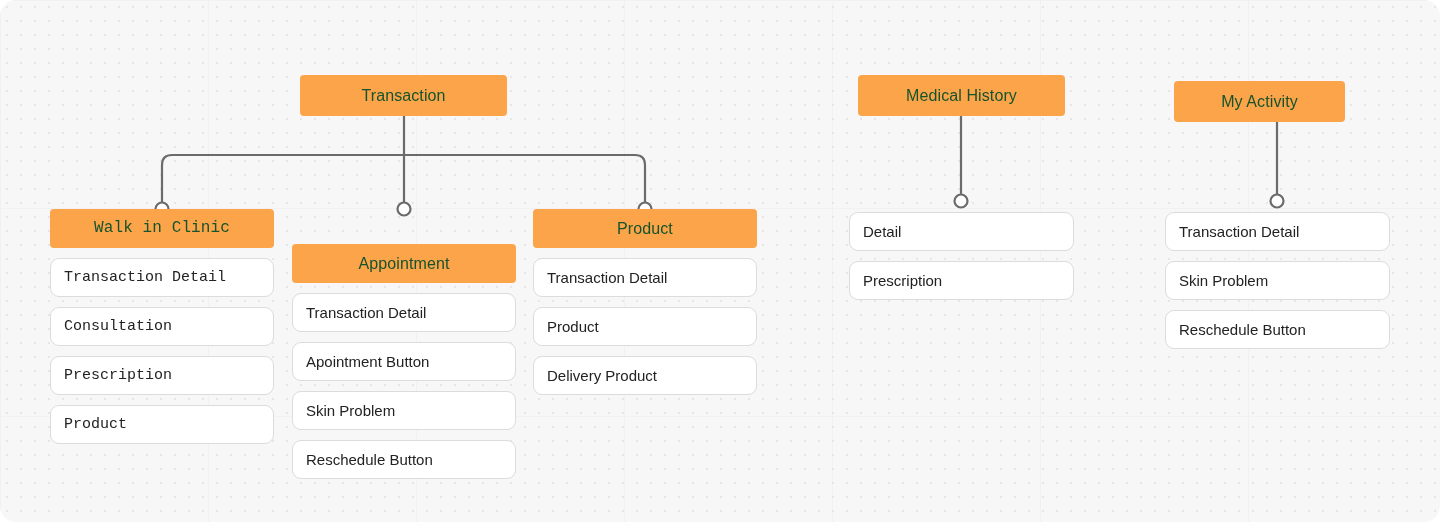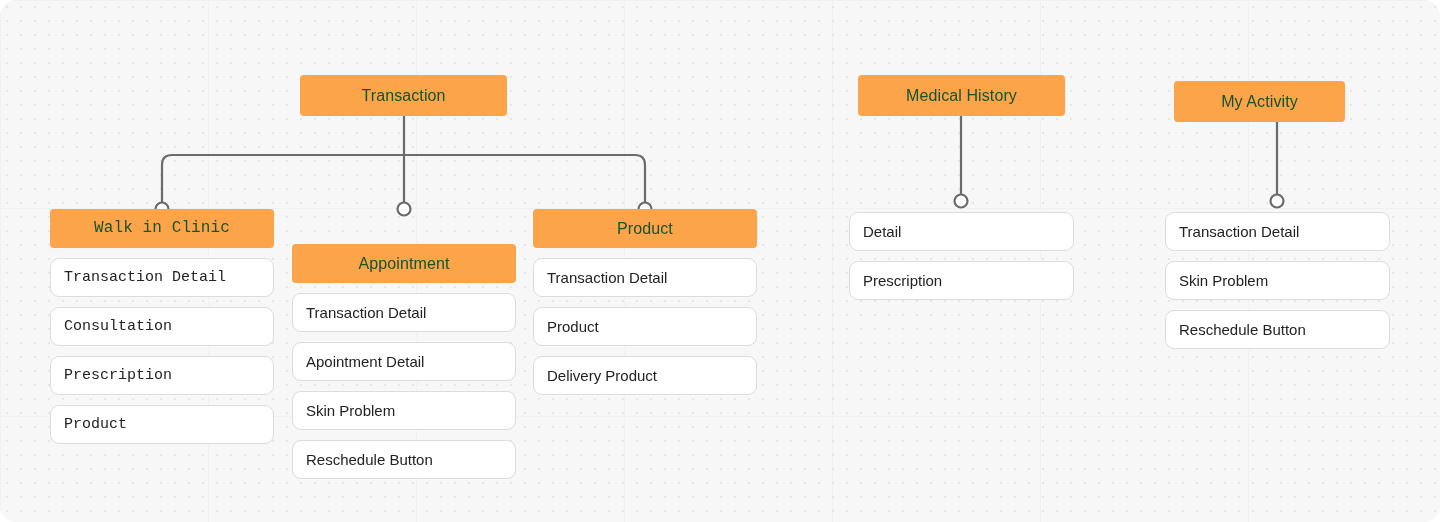--- a/index.html
+++ b/index.html
@@ -114,21 +114,21 @@
       <div class="child-item">Consultation</div>
       <div class="child-item">Prescription</div>
       <div class="child-item">Product</div>
     </div>
   </div>
 
   <div class="group" style="left:292px; top:209px; width:224px;margin-top:35px;">
     <div class="node-header">Appointment</div>
     <div class="child-list">
       <div class="child-item">Transaction Detail</div>
-      <div class="child-item">Apointment Detail</div>
+      <div class="child-item">Apointment Button</div>
       <div class="child-item">Skin Problem</div>
       <div class="child-item">Reschedule Button</div>
     </div>
   </div>
 
   <div class="group" style="left:533px; top:209px; width:224px;">
     <div class="node-header">Product</div>
     <div class="child-list">
       <div class="child-item">Transaction Detail</div>
       <div class="child-item">Product</div>

